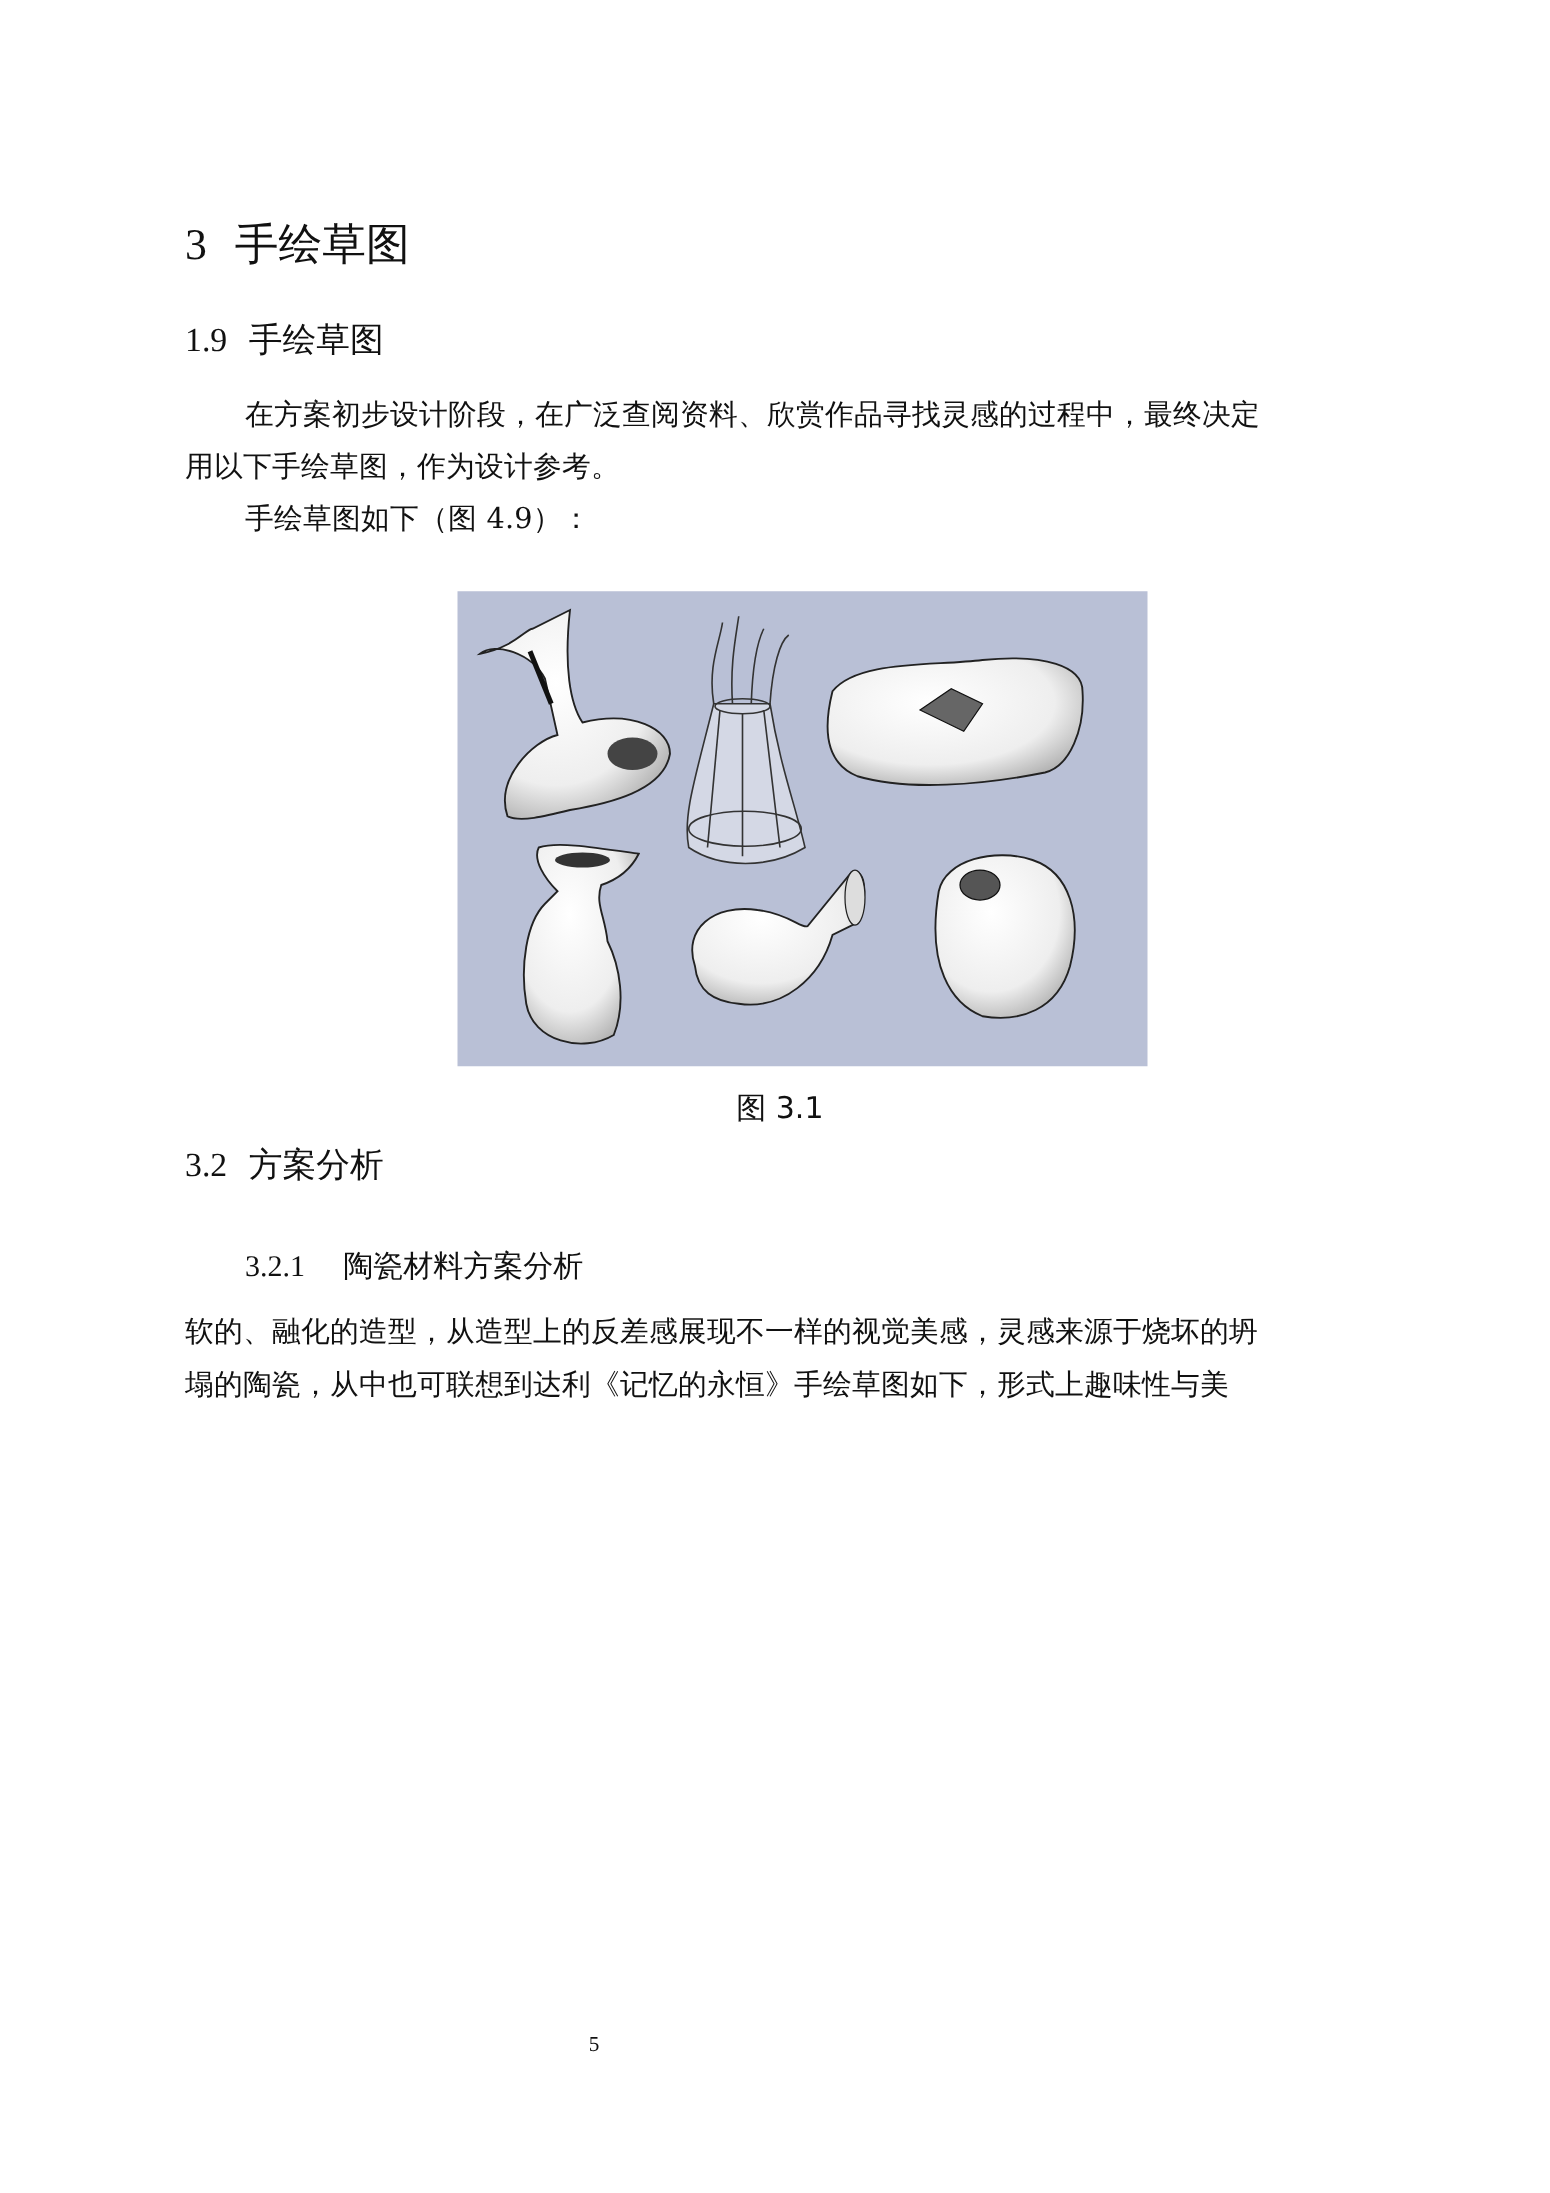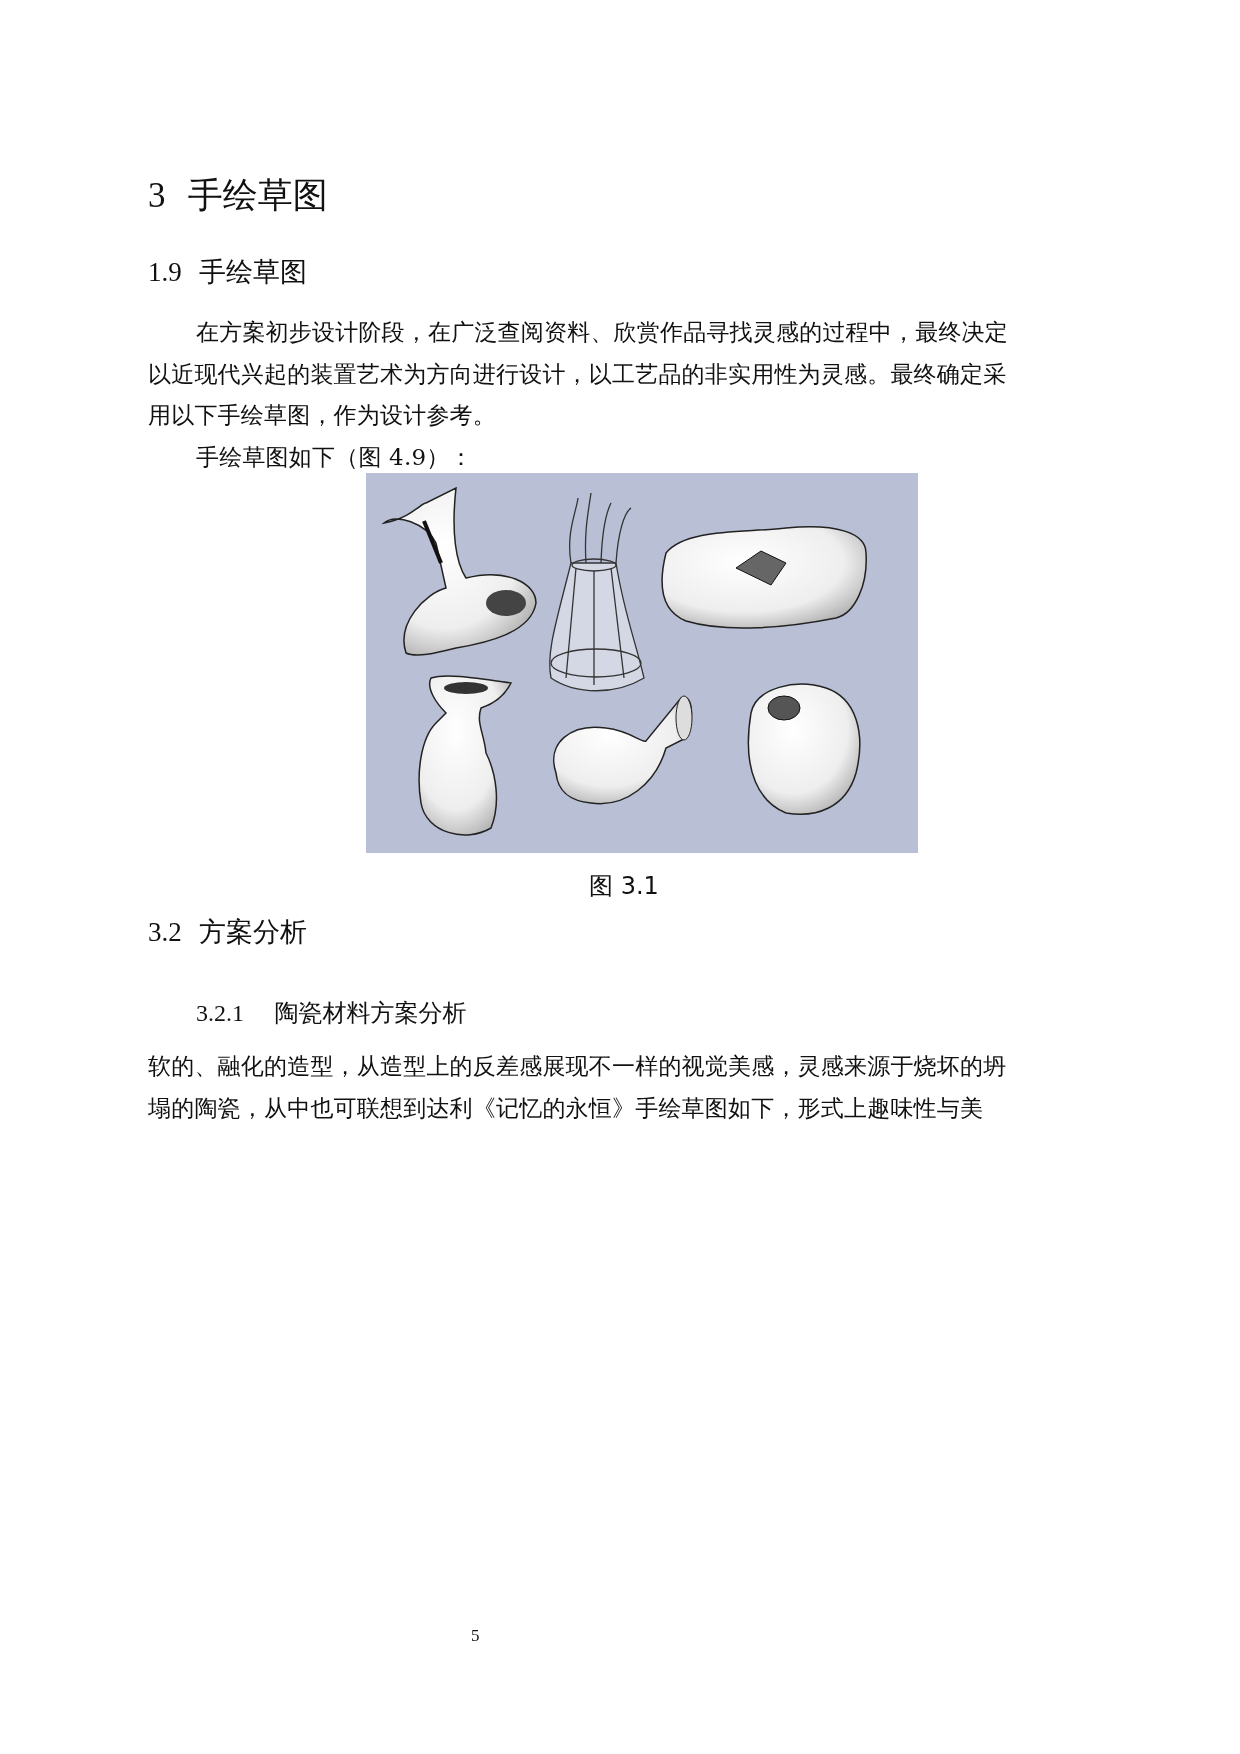--- a/index.html
+++ b/index.html
@@ -27,21 +27,20 @@
 <div class="abs h1">
   <span class="num">3</span>&nbsp;&nbsp;<span>手绘草图</span>
 </div>
 
 <div class="abs h2" style="left:148px; top:254px;">
   <span class="num">1.9</span>&nbsp;&nbsp;<span>手绘草图</span>
 </div>
 
 <div class="para" style="top:312px;">
   <span class="line indent">在方案初步设计阶段，在广泛查阅资料、欣赏作品寻找灵感的过程中，最终决定</span>
-  <span class="line">以近现代兴起的装置艺术为方向进行设计，以工艺品的非实用性为灵感。最终确定采</span>
   <span class="line">用以下手绘草图，作为设计参考。</span>
   <span class="line indent">手绘草图如下（图 4.9）：</span>
 </div>
 
 <div class="figure">
   <svg width="552" height="380" viewBox="0 0 552 380">
     <defs>
       <radialGradient id="porc" cx="40%" cy="35%" r="70%">
         <stop offset="0%" stop-color="#ffffff"></stop>
         <stop offset="70%" stop-color="#eeeeee"></stop>

